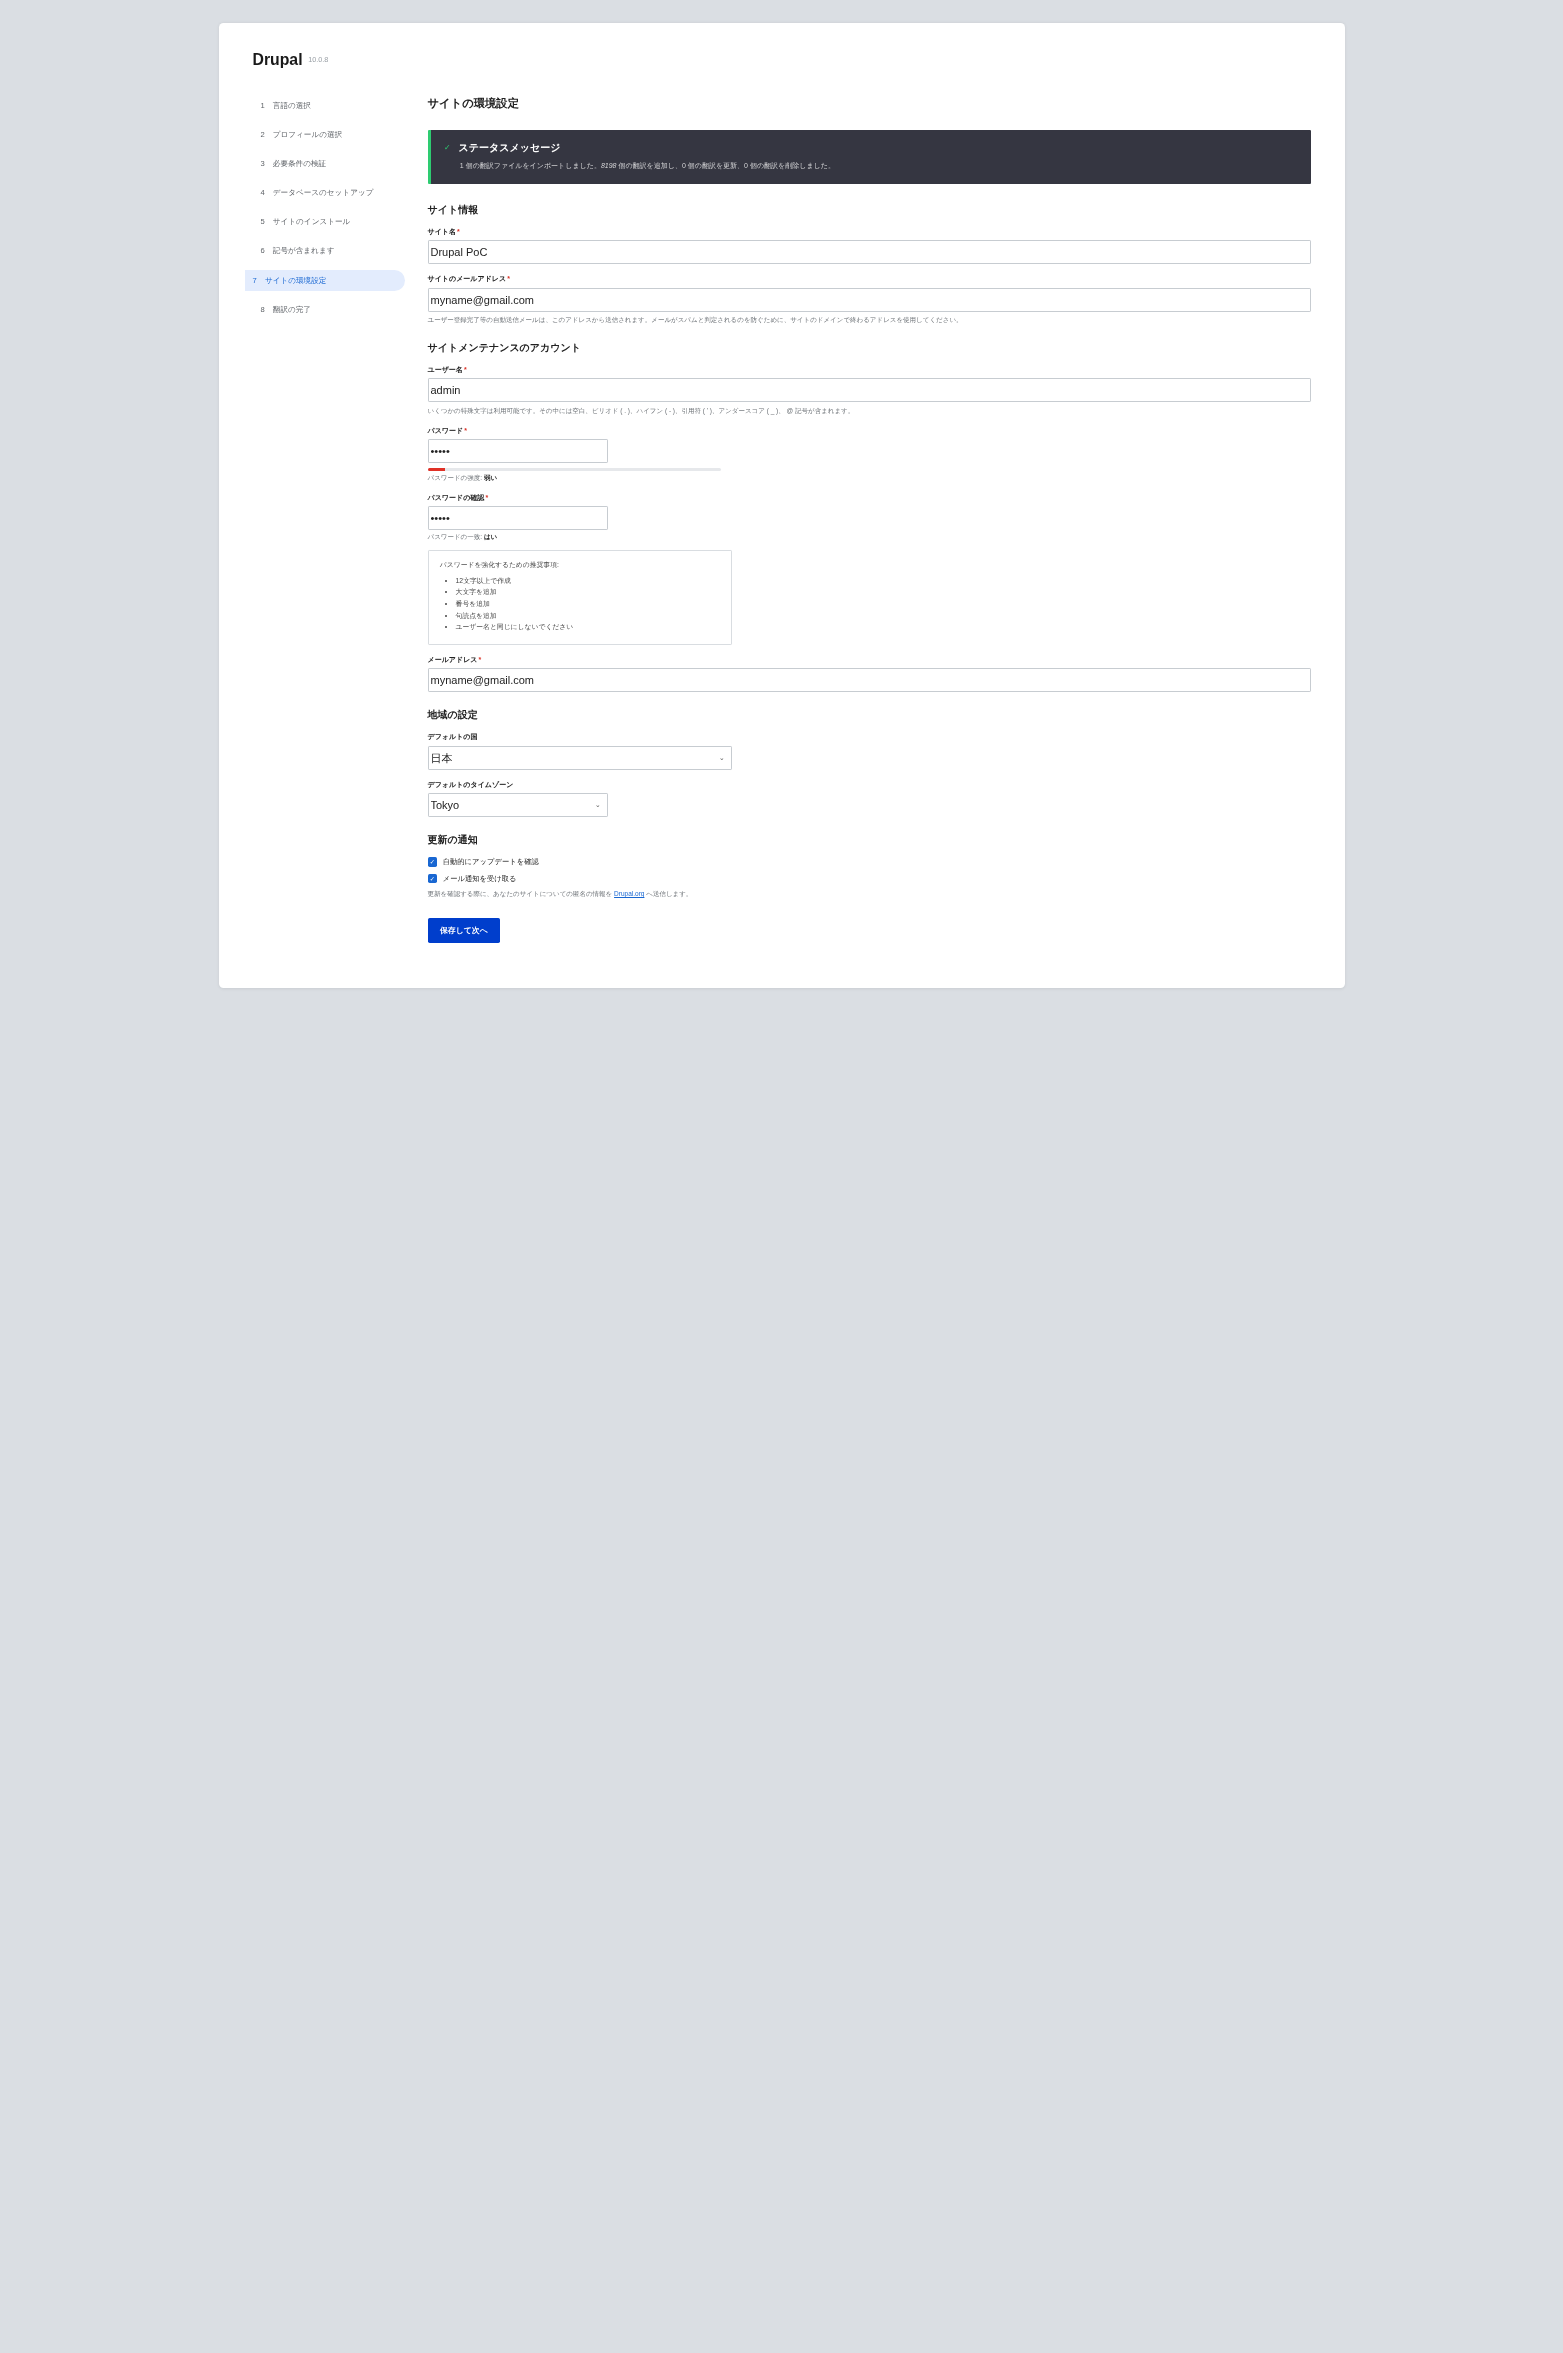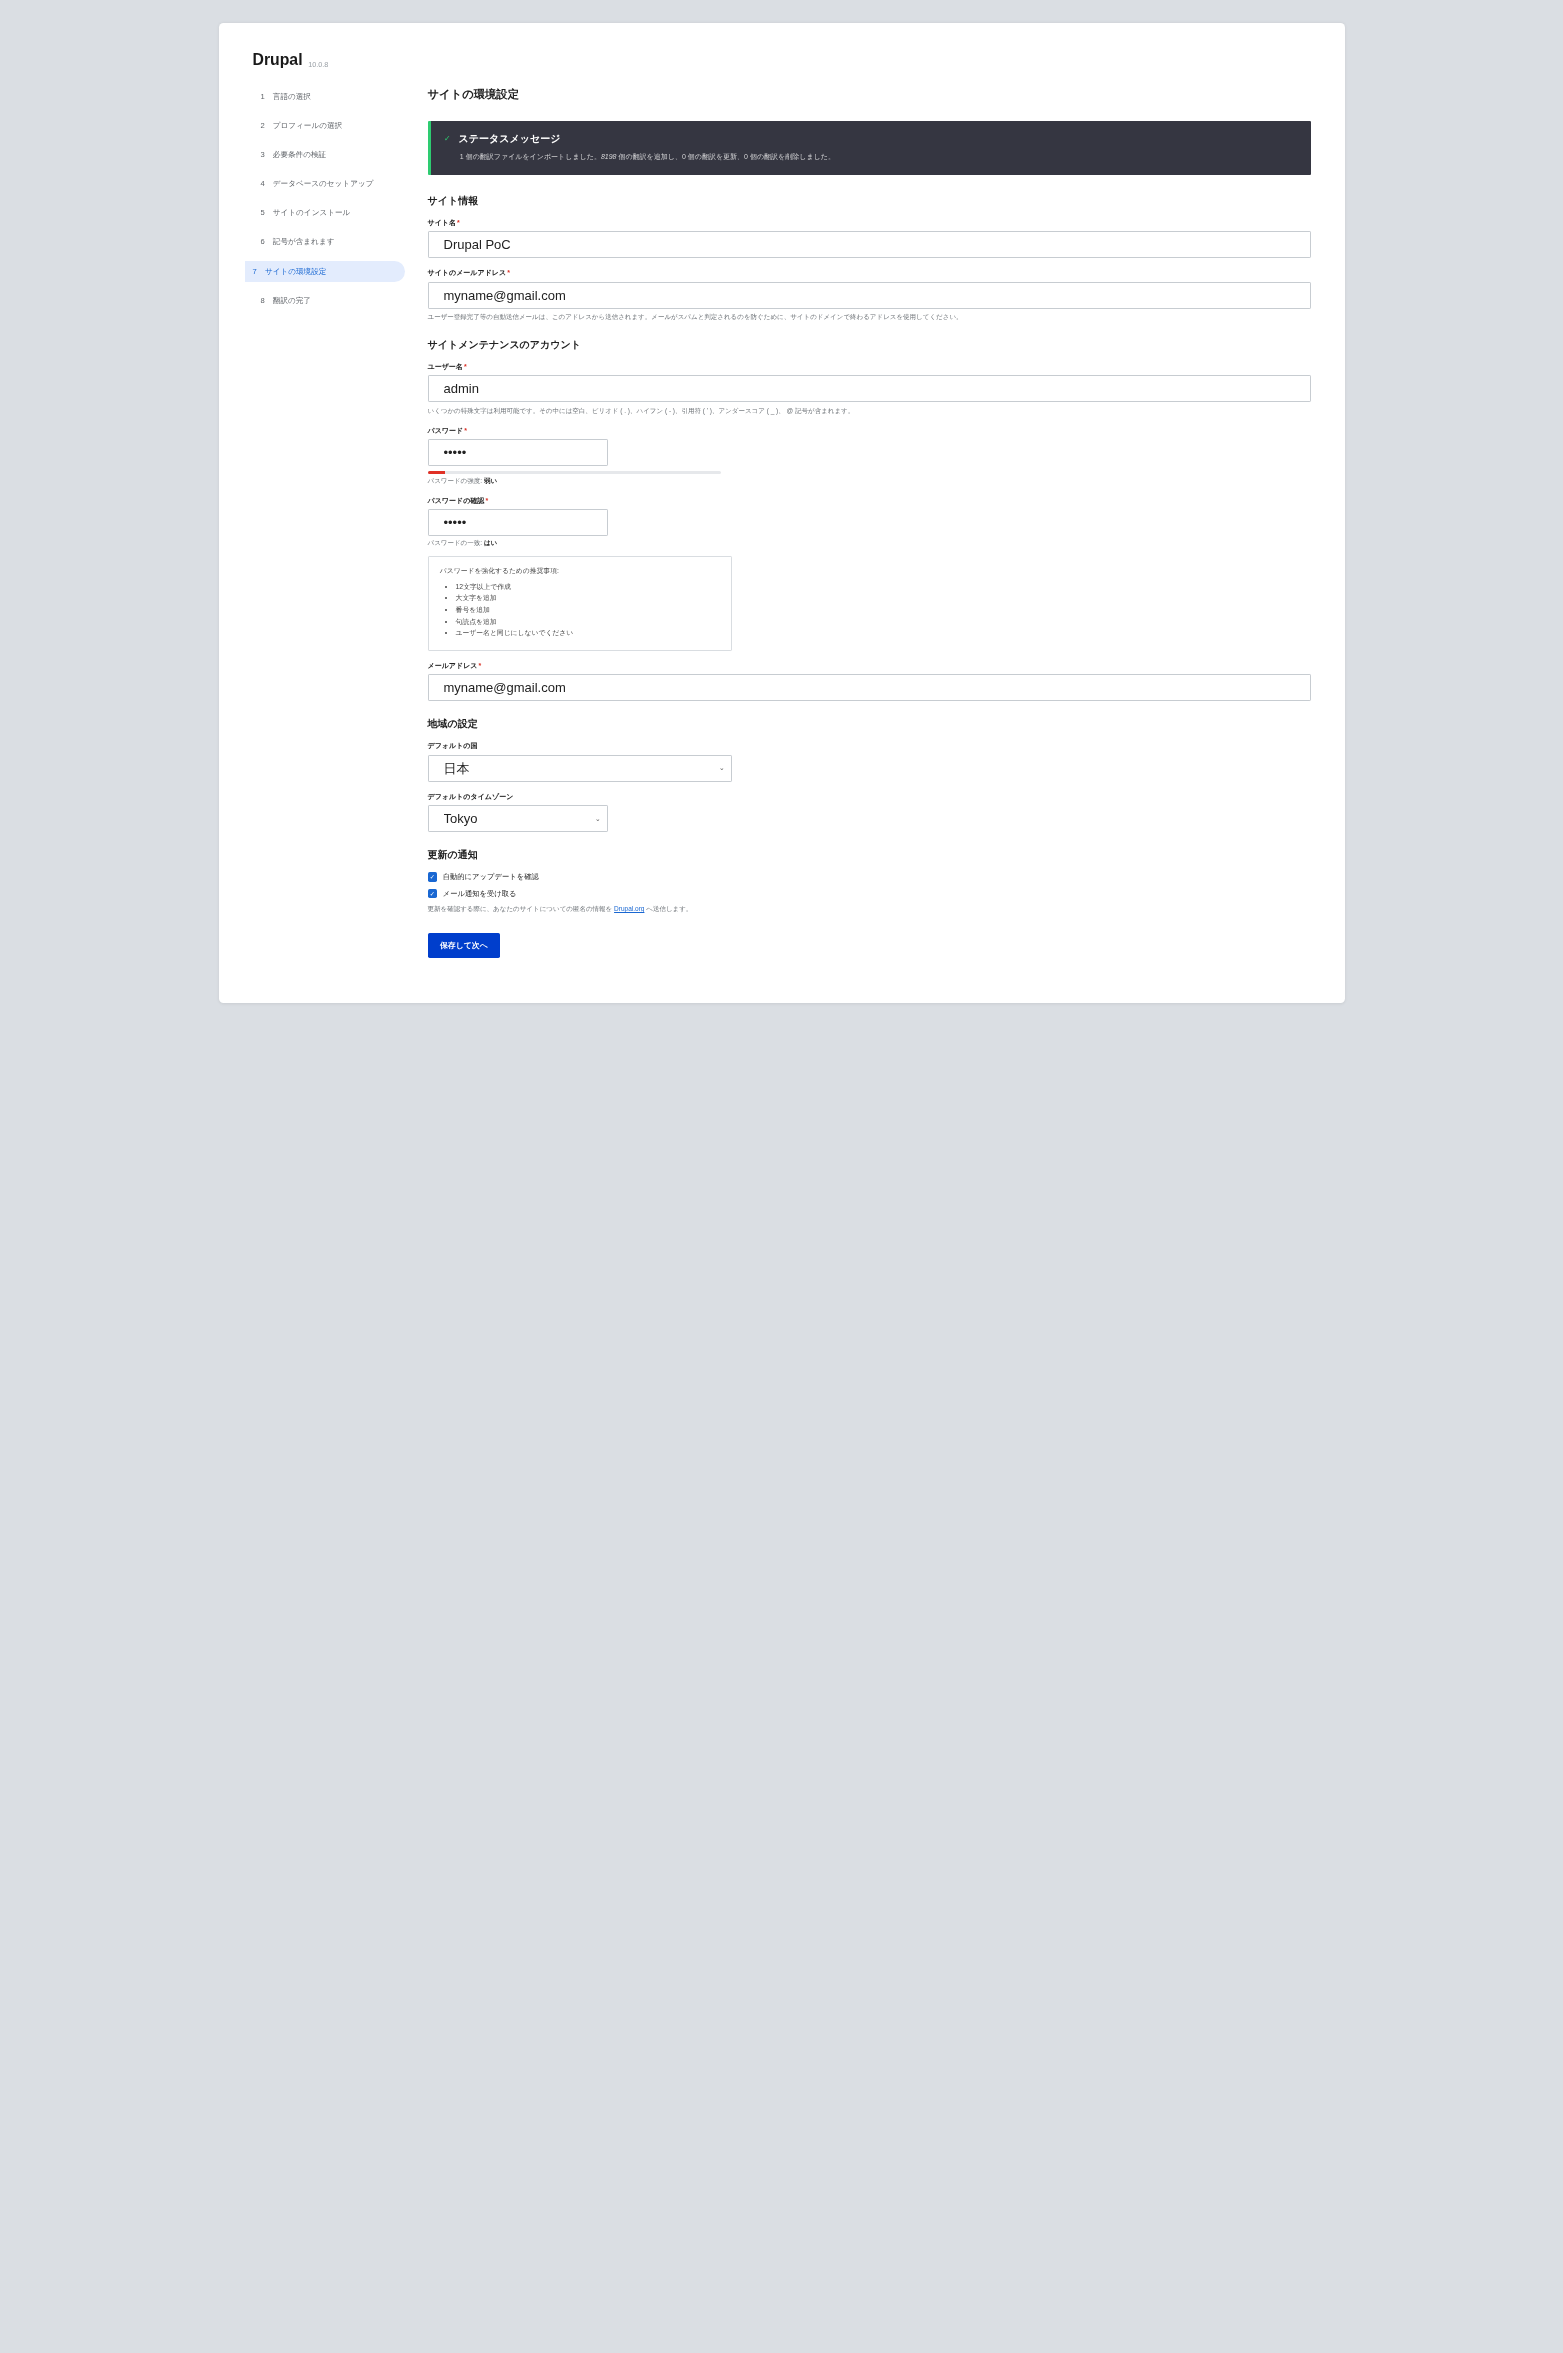--- a/index.html
+++ b/index.html
@@ -11,21 +11,21 @@
   }
   .page {
     width: 1126px;
     max-width: 74%;
     margin: 0 auto;
     background: #fff;
     border-radius: 4.5px;
     box-shadow: 0 0.6px 3.4px rgba(0,0,0,0.08);
     padding: 28px 34px 45px;
   }
-  .brand { display: flex; align-items: flex-end; gap: 5.6px; margin-bottom: 18px; }
+  .brand { display: flex; align-items: center; gap: 5.6px; margin-bottom: 27px; }
   .brand-name { font-size: 15.8px; font-weight: 700; color: #1a1a1a; }
   .brand-version { font-size: 7.3px; color: #9aa0a6; }
 
   .layout { display: flex; gap: 34px; }
 
   
   .sidebar { width: 141px; flex-shrink: 0; }
   .step-list { list-style: none; }
   .step-item {
     display: flex; gap: 5.6px;
@@ -66,22 +66,22 @@
 
   .section-title { font-size: 10px; font-weight: 700; margin: 15.8px 0 10px; }
 
   .field { margin-bottom: 10px; }
   .field-label { display: block; font-size: 7px; font-weight: 700; margin-bottom: 3.4px; }
   .req { color: #d93025; margin-left: 1.1px; }
   .text-input, .select {
     width: 100%;
     border: 0.6px solid #c7ccd1;
     border-radius: 1.1px;
-    padding: 5px 15px;
-    font-size: 13px;
+    padding: 5px 2px;
+    font-size: 11px;
     color: #222;
     background: #fff;
   }
   .text-input.medium { width: 46%; max-width: 180px; }
   .select-wrap { position: relative; display: block; }
   .select { appearance: none; -webkit-appearance: none; padding-right: 19px; }
   .select-wrap .chev {
     position: absolute; right: 6.8px; top: 50%; transform: translateY(-50%);
     pointer-events: none; color: #555; font-size: 6.8px;
   }

